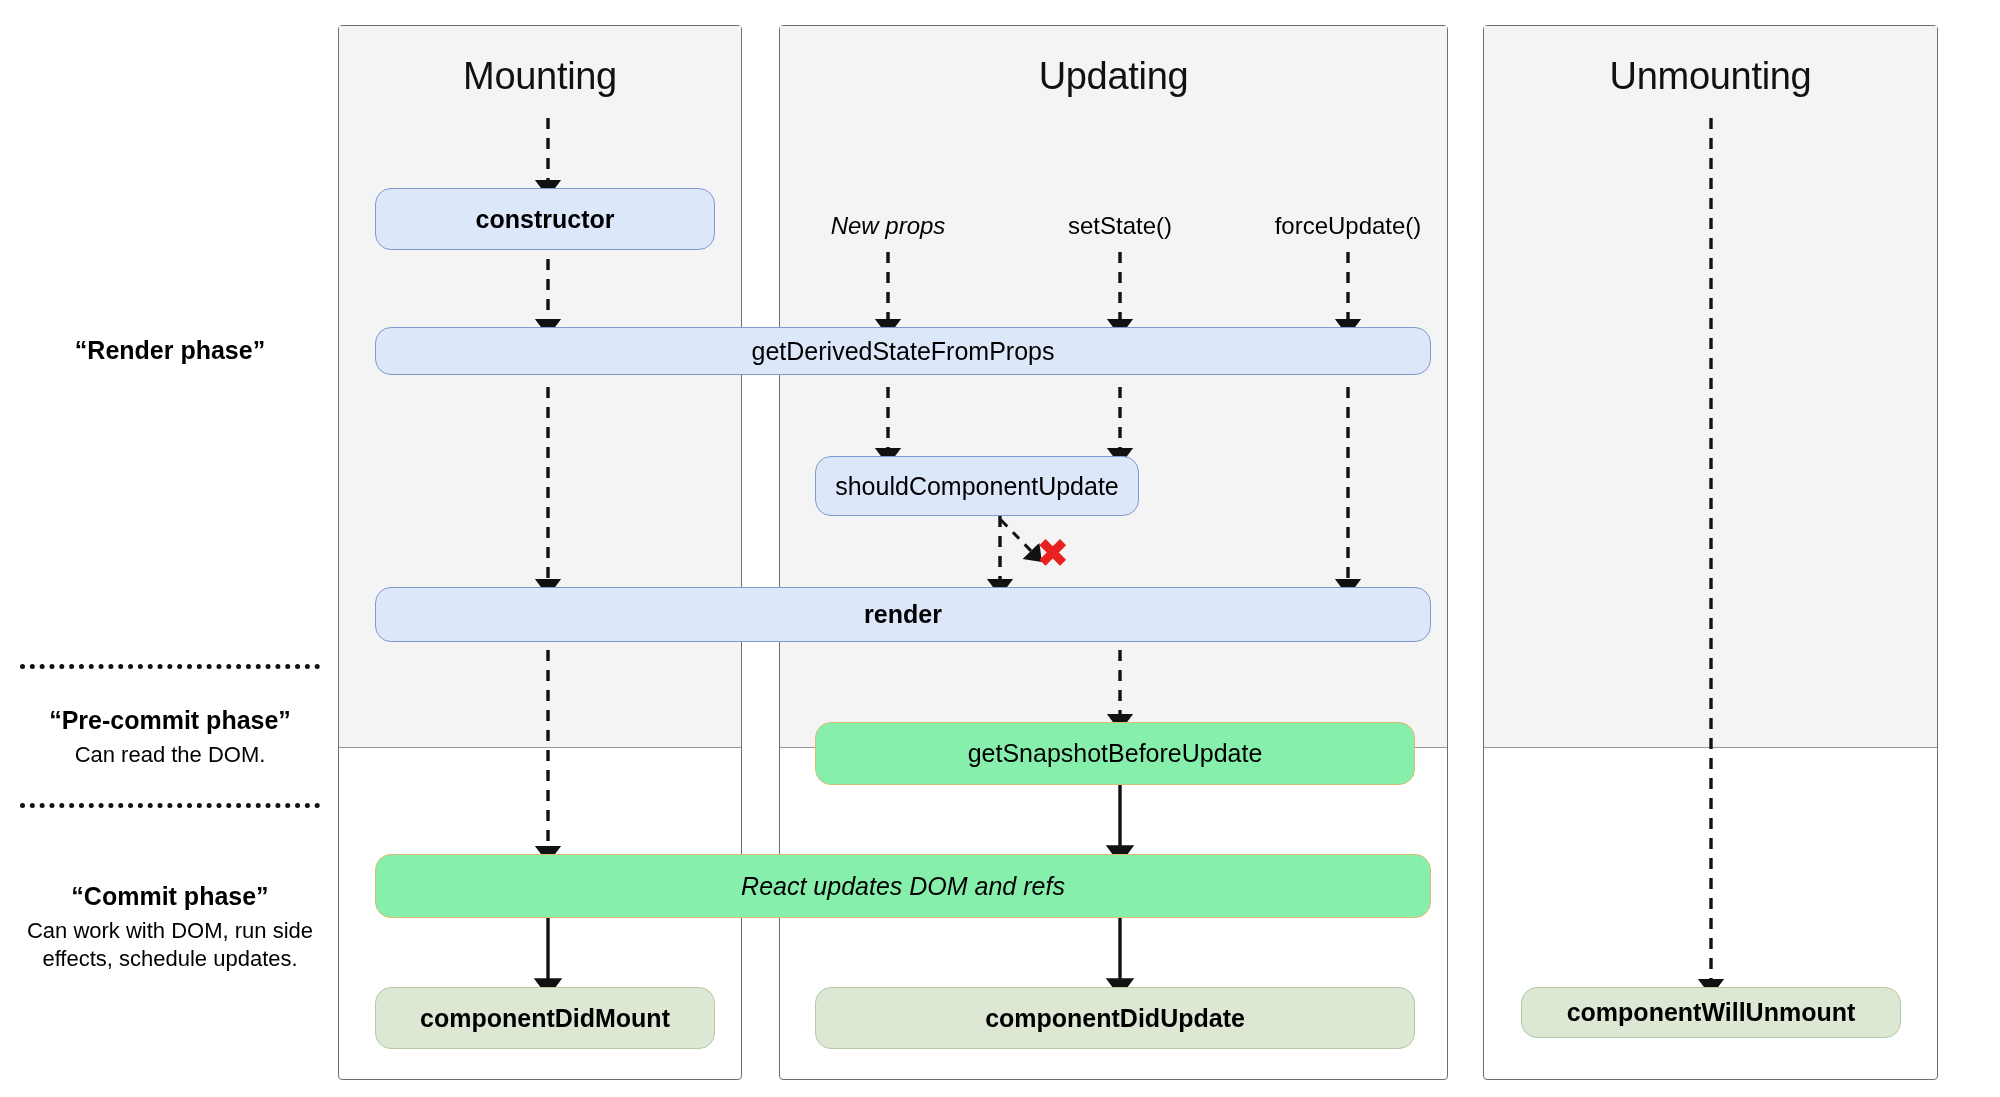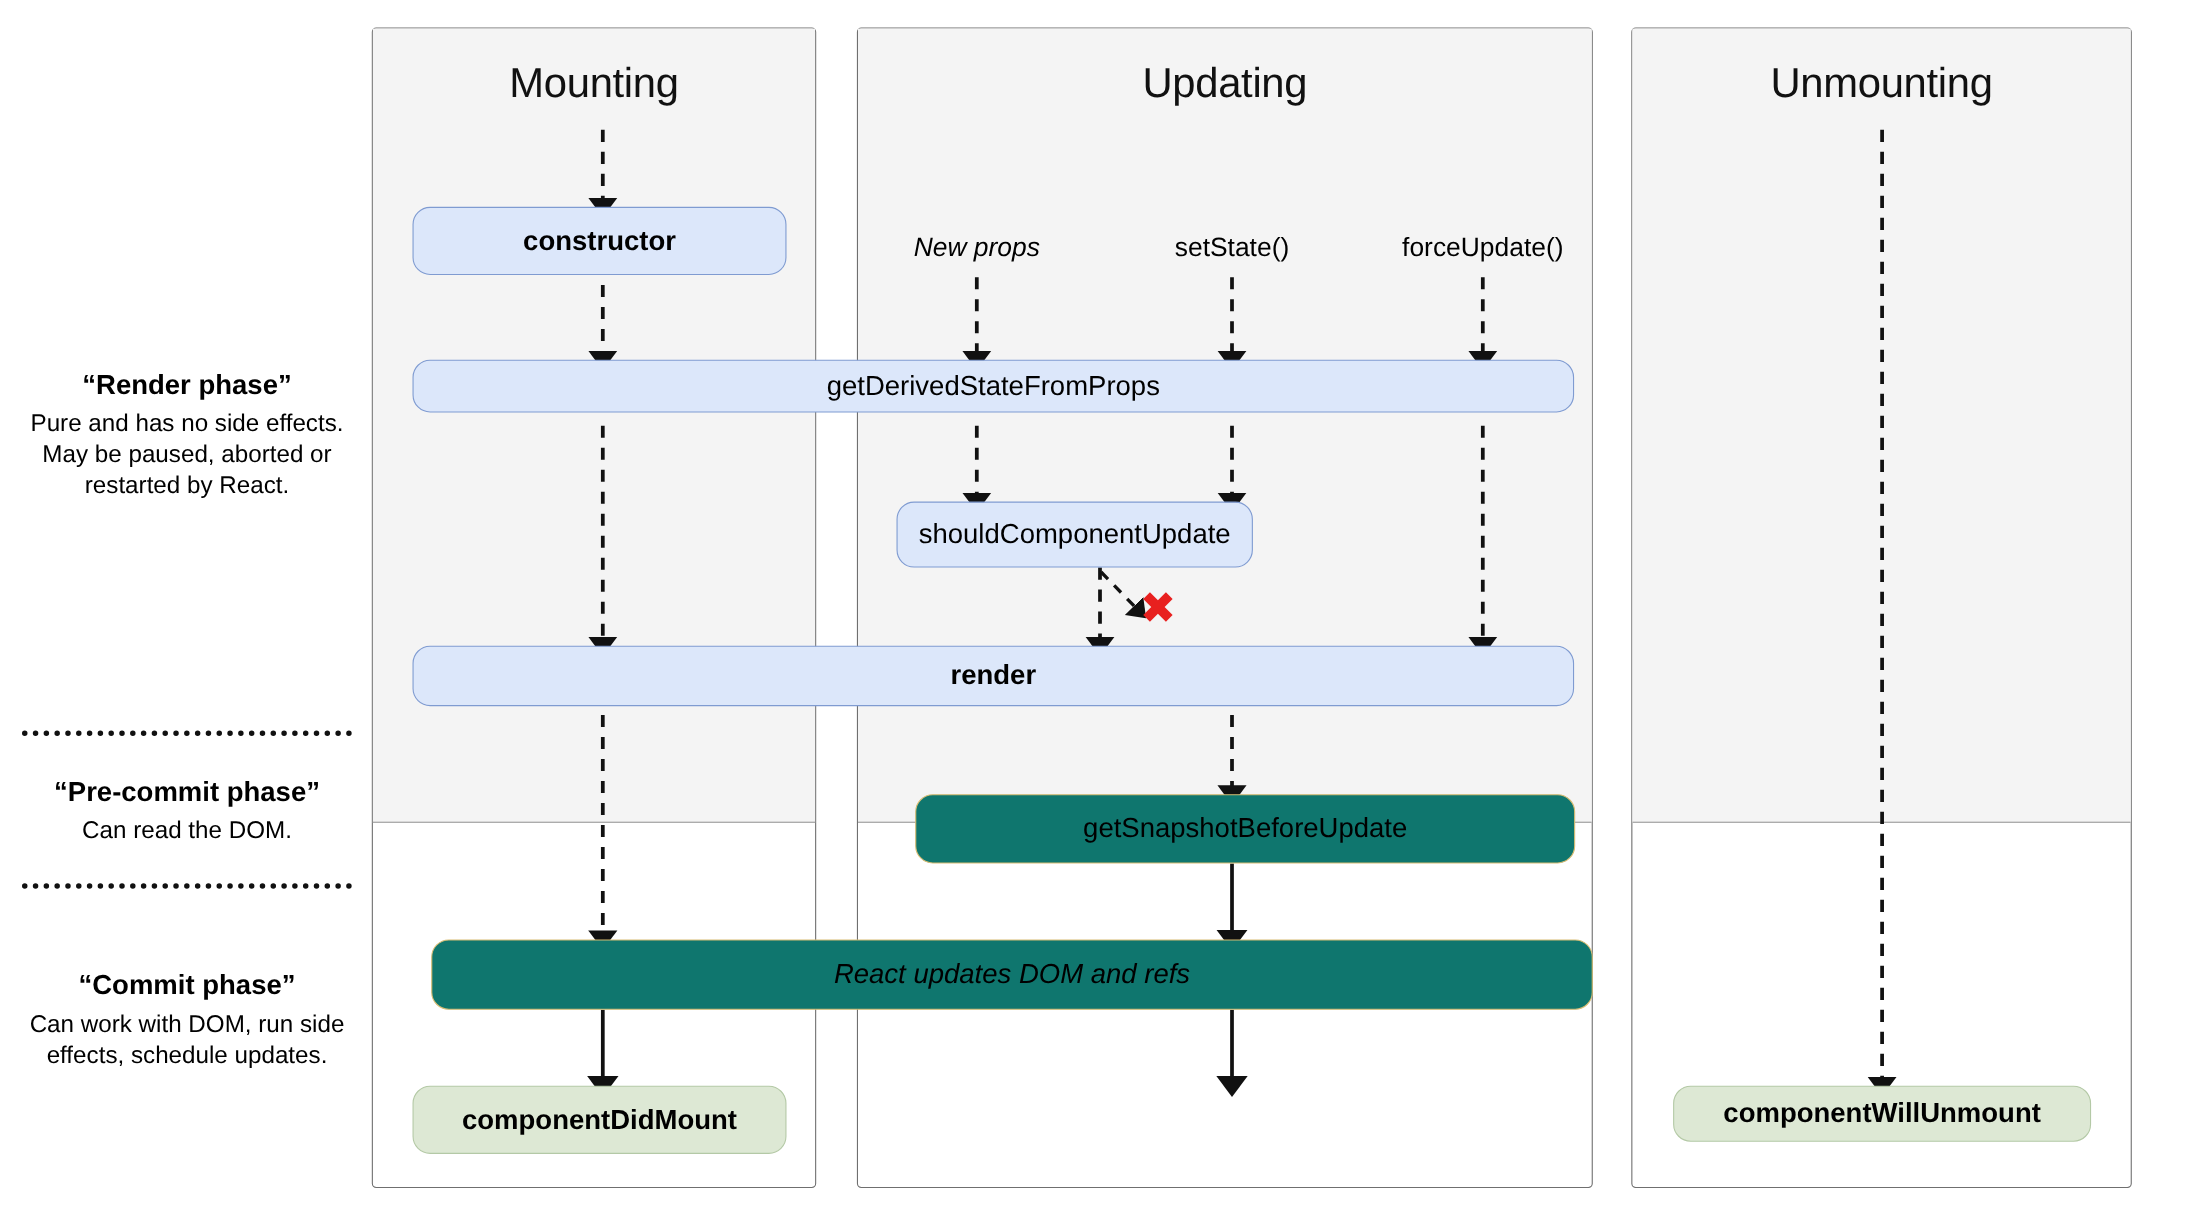--- a/index.html
+++ b/index.html
@@ -61,23 +61,22 @@
     font-size: 25px;
     line-height: 1.15;
     white-space: nowrap;
     z-index: 6;
   }
   .node.blue {
     background: #dce7fa;
     border: 1.6px solid #7f9bd1;
   }
   .node.yellow {
-    background: #0f766e;
+    background: #86efac;
     border: 1.6px solid #d7bc72;
-    margin-left: 17px;
   }
   .node.green {
     background: #dde8d4;
     border: 1.6px solid #b4c9a6;
   }
   .node.bold   { font-weight: bold; }
   .node.italic { font-style: italic; }
 
   
   .trigger {
@@ -148,21 +147,20 @@
   </div>
   <div class="panel-title" style="left:779px; width:669px; top:55px;">Updating</div>
 
   <div class="panel" style="left:1483px; top:25px; width:455px; height:1055px;">
     <div class="panel-shade" style="height:722px;"></div>
   </div>
   <div class="panel-title" style="left:1483px; width:455px; top:55px;">Unmounting</div>
 
   <div class="phase" style="left:20px; top:336px; width:300px;">
     <p class="phase-title">“Render phase”</p>
-    <p class="phase-desc">Pure and has no side effects. May be paused, aborted or restarted by React.</p>
   </div>
 
   <div class="dotted-rule" style="left:20px; top:664px; width:300px;"></div>
 
   <div class="phase" style="left:20px; top:706px; width:300px;">
     <p class="phase-title">“Pre-commit phase”</p>
     <p class="phase-desc">Can read the DOM.</p>
   </div>
 
   <div class="dotted-rule" style="left:20px; top:803px; width:300px;"></div>
@@ -229,16 +227,17 @@
   <div class="node blue" style="left:815px; top:456px; width:324px; height:60px;">shouldComponentUpdate</div>
 
   <div class="node blue bold" style="left:375px; top:587px; width:1056px; height:55px;">render</div>
 
   <div class="node yellow" style="left:815px; top:722px; width:600px; height:63px;">getSnapshotBeforeUpdate</div>
 
   <div class="node yellow italic" style="left:375px; top:854px; width:1056px; height:64px;">React updates DOM and refs</div>
 
   <div class="node green bold" style="left:375px; top:987px; width:340px; height:62px;">componentDidMount</div>
 
+  <div class="node green bold" style="left:815px; top:987px; width:600px; height:62px;">componentDidUpdate</div>
 
   <div class="node green bold" style="left:1521px; top:987px; width:380px; height:51px;">componentWillUnmount</div>
 
 </div>
 
 </body></html>

